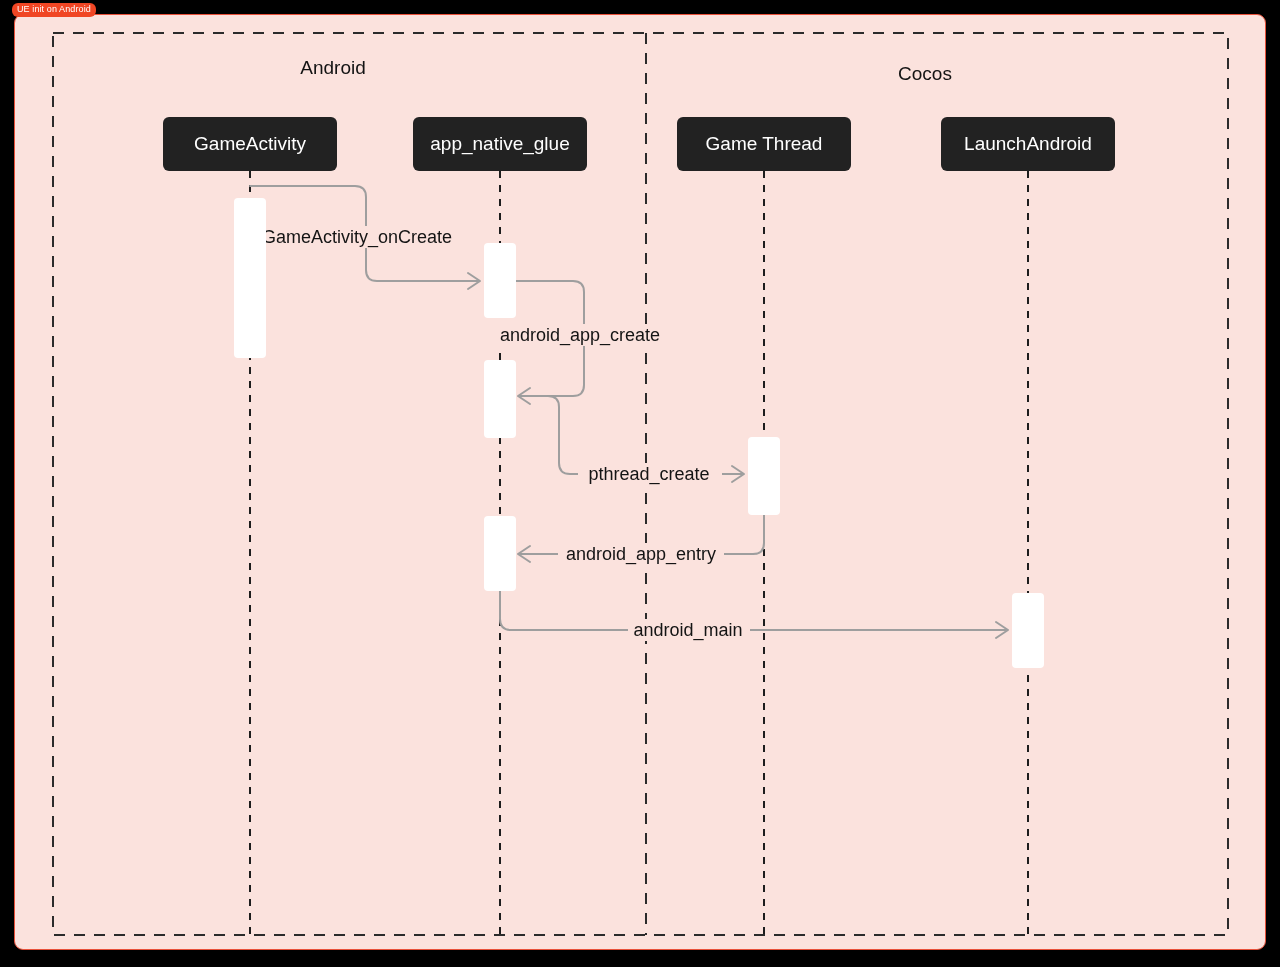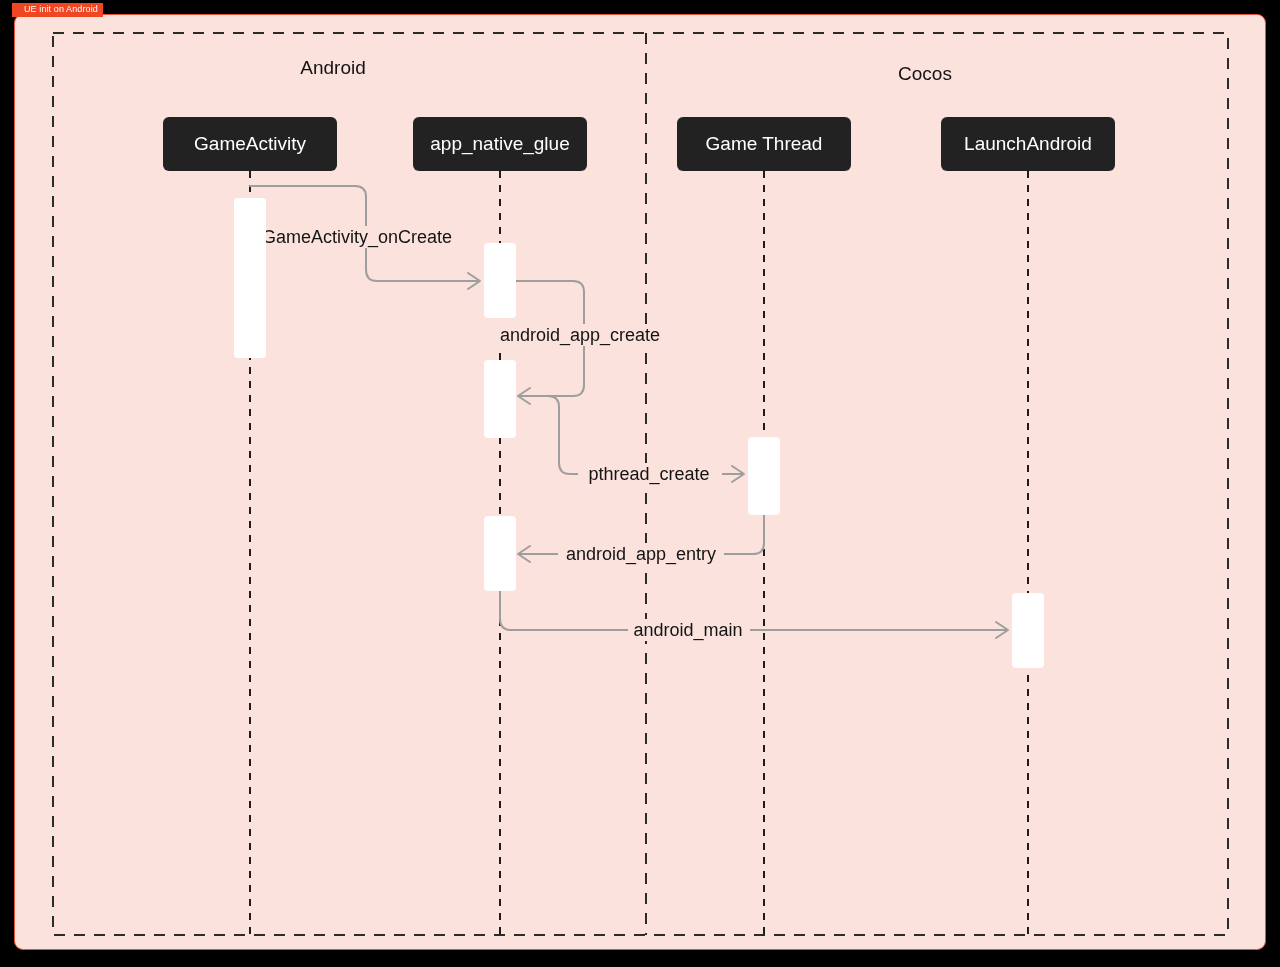--- a/index.html
+++ b/index.html
@@ -21,22 +21,22 @@
     height: 967px;
   }
   .diagram-title-badge {
     position: absolute;
     left: 12px;
     top: 3px;
     background: #f04624;
     color: #ffffff;
     font-size: 9px;
     line-height: 11px;
-    padding: 1px 5px 2px 12px;
-    border-radius: 0;
+    padding: 1px 5px 2px 5px;
+    border-radius: 6px;
     letter-spacing: 0.1px;
     white-space: nowrap;
     z-index: 5;
   }
   .panel {
     position: absolute;
     left: 14px;
     top: 14px;
     width: 1252px;
     height: 936px;

